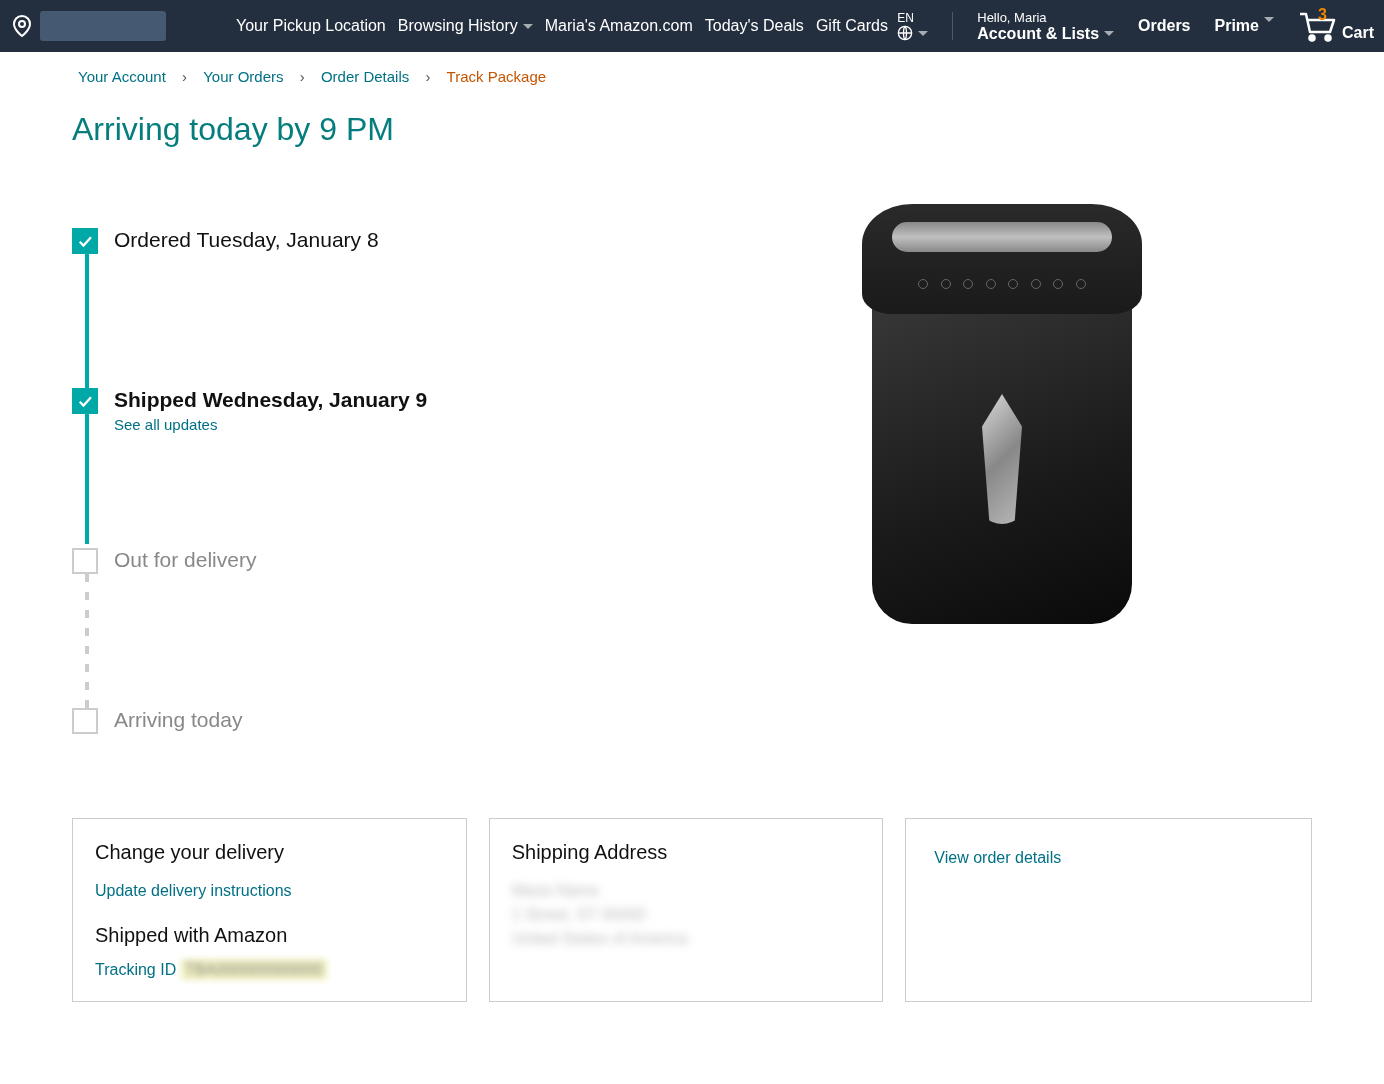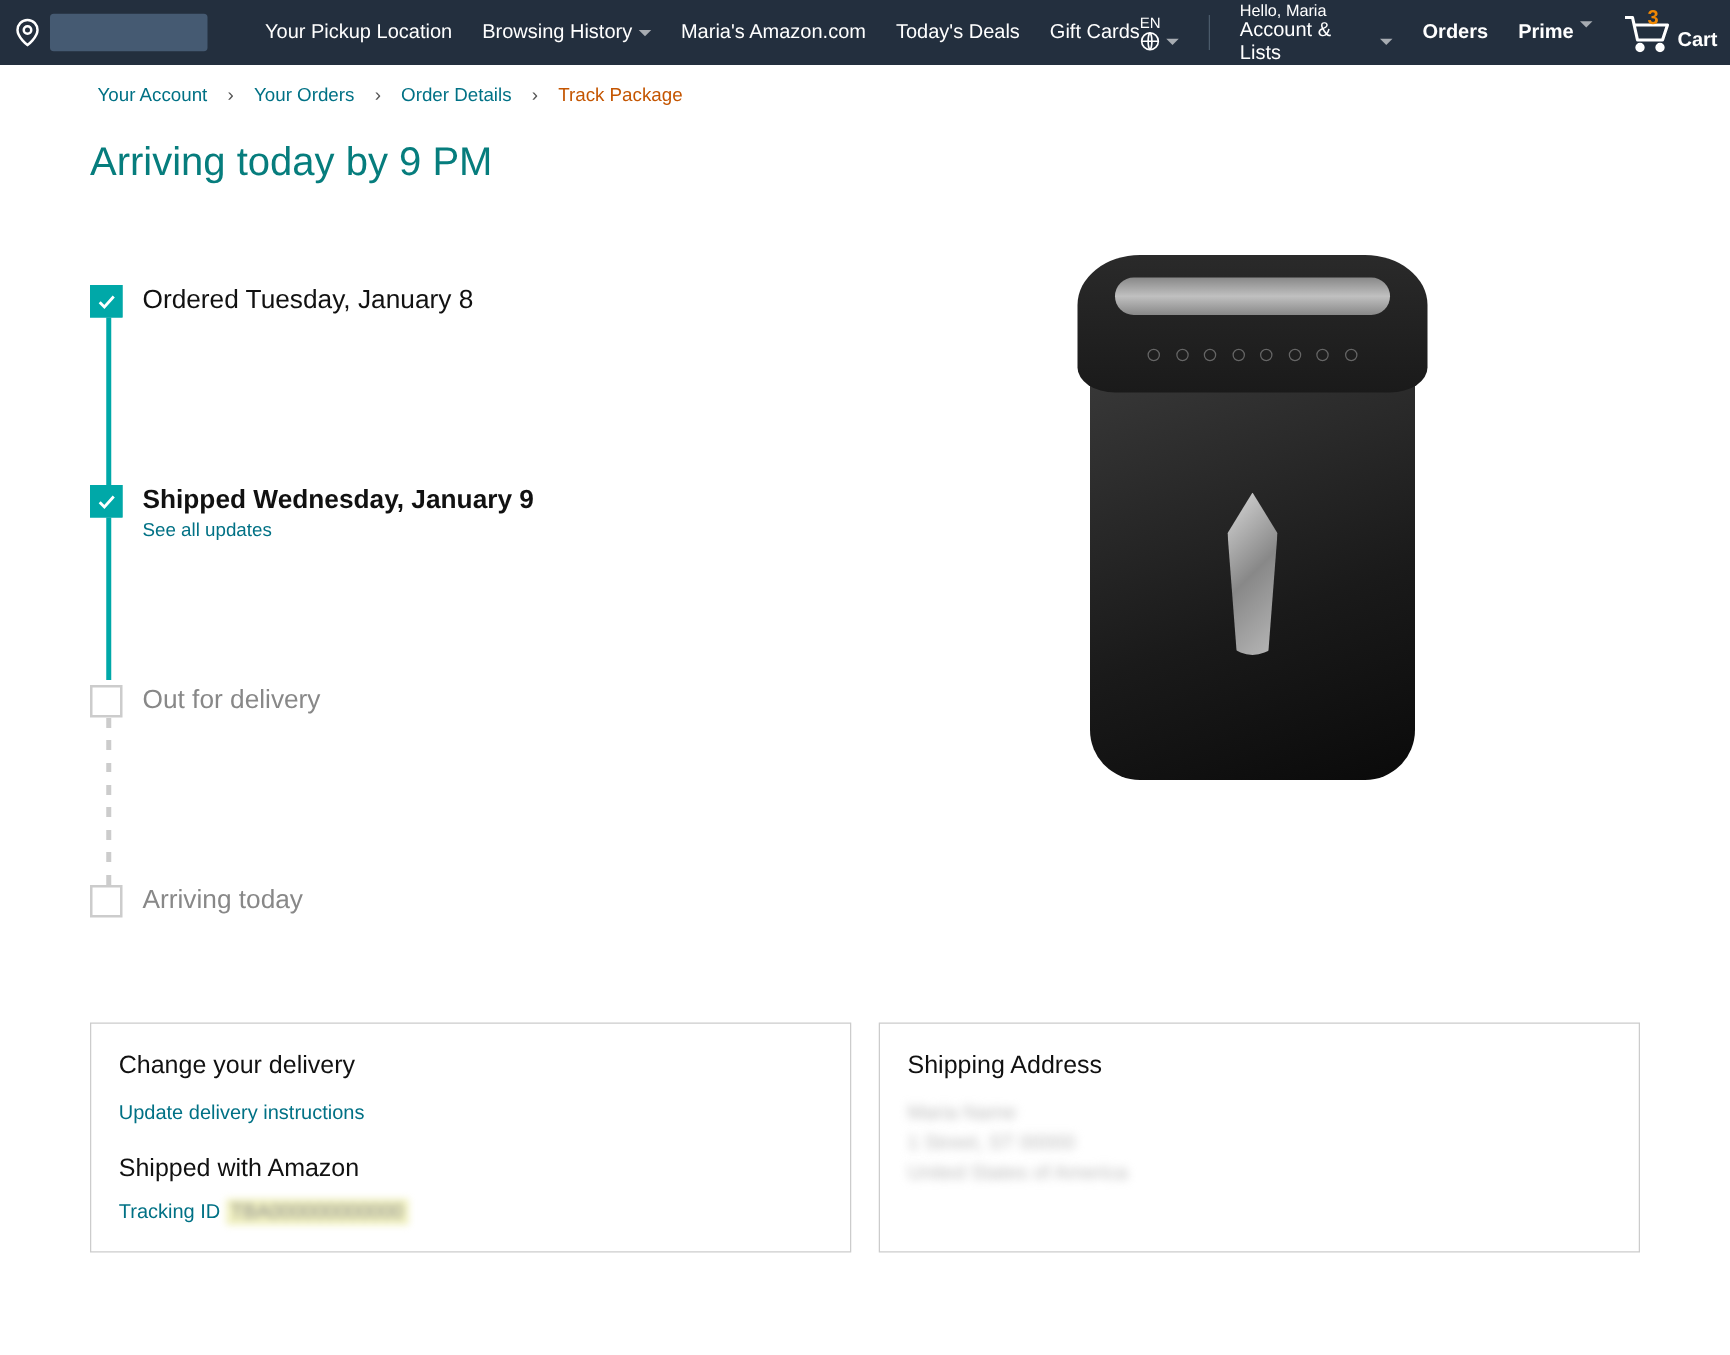--- a/index.html
+++ b/index.html
@@ -2,28 +2,28 @@
 <html><head>
 <meta charset="utf-8">
 <style>
 * { margin: 0; padding: 0; box-sizing: border-box; }
 body { font-family: "Amazon Ember", Arial, sans-serif; background: #fff; width: 1384px; }
 
 
 .nav { background: #232f3e; height: 52px; display: flex; align-items: center; color: #fff; padding: 0 10px; }
 .nav-loc { display: flex; align-items: center; gap: 6px; }
 .nav-loc-box { width: 126px; height: 30px; background: #455a72; border-radius: 3px; }
-.nav-links { display: flex; gap: 24px; margin-left: 46px; }
+.nav-links { display: flex; gap: 12px; margin-left: 70px; }
 .nav-link { color: #fff; font-size: 16px; cursor: pointer; white-space: nowrap; display: flex; align-items: center; gap: 5px; }
 .nav-right { margin-left: auto; display: flex; align-items: center; gap: 24px; }
 .nav-lang { display: flex; flex-direction: column; align-items: flex-start; font-size: 12px; }
 .nav-lang-row { display: flex; align-items: center; gap: 5px; }
 .nav-account { display: flex; flex-direction: column; cursor: pointer; }
 .nav-account-hello { font-size: 13px; }
-.nav-account-main { font-size: 16px; font-weight: normal; display: flex; align-items: center; gap: 5px; }
+.nav-account-main { font-size: 16px; font-weight: bold; display: flex; align-items: center; gap: 5px; }
 .nav-orders { font-size: 16px; font-weight: bold; cursor: pointer; }
 .nav-prime { font-size: 16px; font-weight: bold; display: flex; align-items: flex-start; gap: 5px; cursor: pointer; }
 .nav-cart { display: flex; align-items: flex-end; cursor: pointer; position: relative; }
 .cart-count { position: absolute; top: -4px; left: 20px; color: #f08804; font-weight: bold; font-size: 16px; }
 .cart-label { font-size: 16px; font-weight: bold; margin-left: 4px; }
 .tri { width: 0; height: 0; border-left: 5px solid transparent; border-right: 5px solid transparent; border-top: 5px solid #a7acb2; display: inline-block; }
 
 
 .breadcrumb { padding: 16px 72px; font-size: 15px; }
 .breadcrumb a { color: #007185; text-decoration: none; margin: 0 6px; cursor: pointer; }
@@ -223,14 +223,17 @@
       </div>
     </div>
 
     <div class="card">
       <div class="card-title">Shipping Address</div>
       <div class="blur-line">Maria Name</div>
       <div class="blur-line">1 Street, ST 00000</div>
       <div class="blur-line">United States of America</div>
     </div>
 
+    <div class="card simple">
+      <div class="card-link">View order details</div>
+    </div>
   </div>
 </div>
 
 </body></html>

